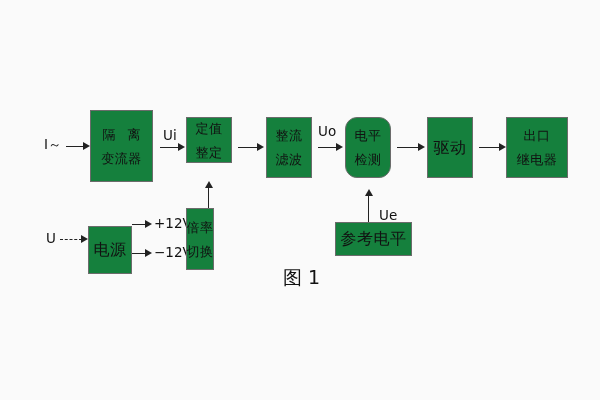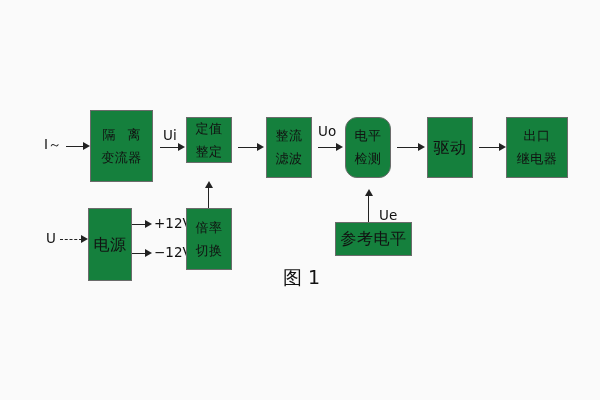--- a/index.html
+++ b/index.html
@@ -32,21 +32,20 @@
     font-size: 13px;
     line-height: 1.0;
   }
   .block .ln {
     display: block;
     white-space: nowrap;
     letter-spacing: 0.5px;
   }
   .block .ln + .ln {
     margin-top: 11px;
-    font-family: Liberation Mono, monospace;
   }
   .block.single {
     font-size: 16px;
   }
   .block.wide-spacing .ln:first-child {
     letter-spacing: 4px;
     text-indent: 4px;
   }
   
   .label {
@@ -150,33 +149,33 @@
   <div class="block" style="left:506px; top:117px; width:62px; height:61px;">
     <span class="ln">出口</span>
     <span class="ln">继电器</span>
   </div>
 
   <div class="label sig" style="left:46px; top:232px;">U</div>
 
   <div class="dot-lead" style="left:60px; top:239px; width:22px;"></div>
   <div class="arrow-r" style="left:81px; top:235px;"></div>
 
-  <div class="block single" style="left:88px; top:208px; width:44px; height:73px;">
+  <div class="block single" style="left:88px; top:226px; width:44px; height:48px;">
     <span class="ln">电源</span>
   </div>
 
   <div class="hline" style="left:132px; top:224px; width:14px;"></div>
   <div class="arrow-r" style="left:145px; top:220px;"></div>
   <div class="label sig" style="left:154px; top:217px;">+12V</div>
 
   <div class="hline" style="left:132px; top:253px; width:14px;"></div>
   <div class="arrow-r" style="left:145px; top:249px;"></div>
   <div class="label sig" style="left:154px; top:246px;">−12V</div>
 
-  <div class="block" style="left:186px; top:208px; width:46px; height:62px;">
+  <div class="block" style="left:186px; top:208px; width:28px; height:62px;">
     <span class="ln">倍率</span>
     <span class="ln">切换</span>
   </div>
 
   <div class="vline" style="left:208px; top:188px; height:20px;"></div>
   <div class="arrow-u" style="left:205px; top:181px;"></div>
 
   <div class="label sig" style="left:379px; top:209px;">Ue</div>
 
   <div class="vline" style="left:368px; top:196px; height:26px;"></div>

